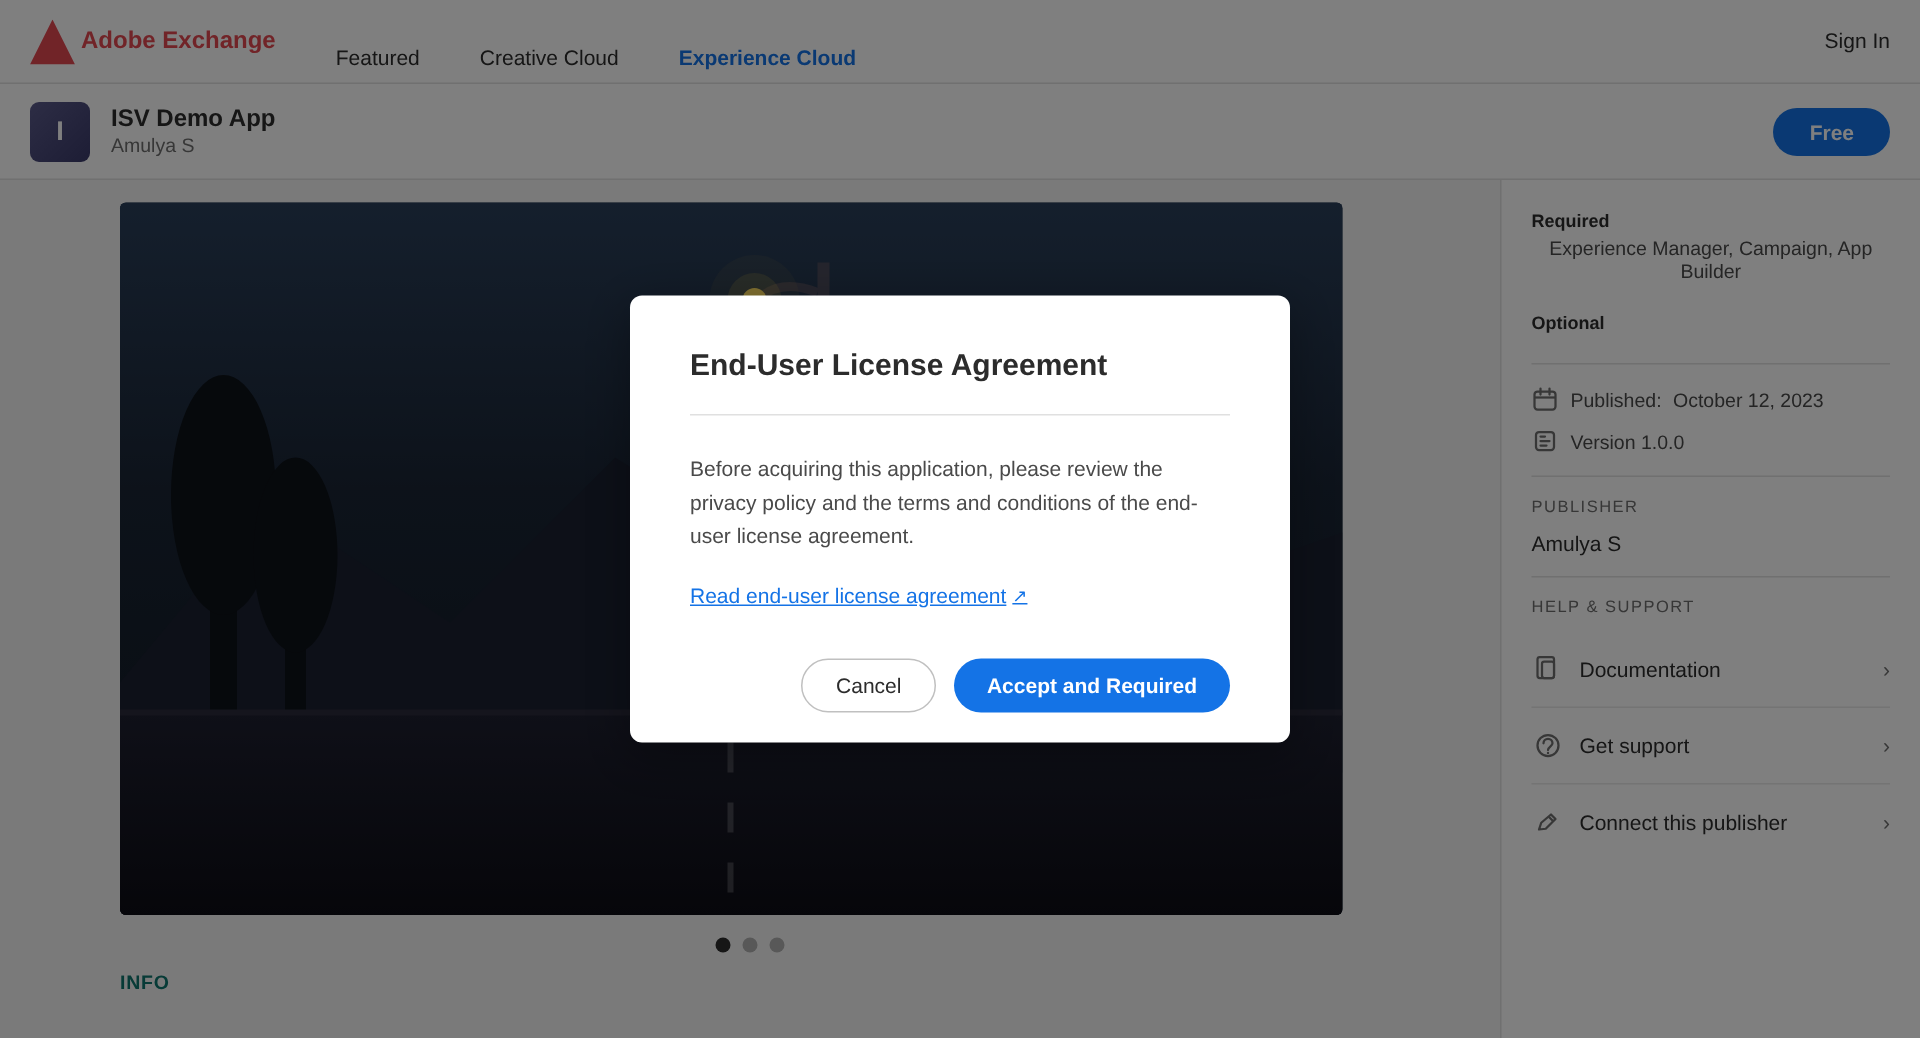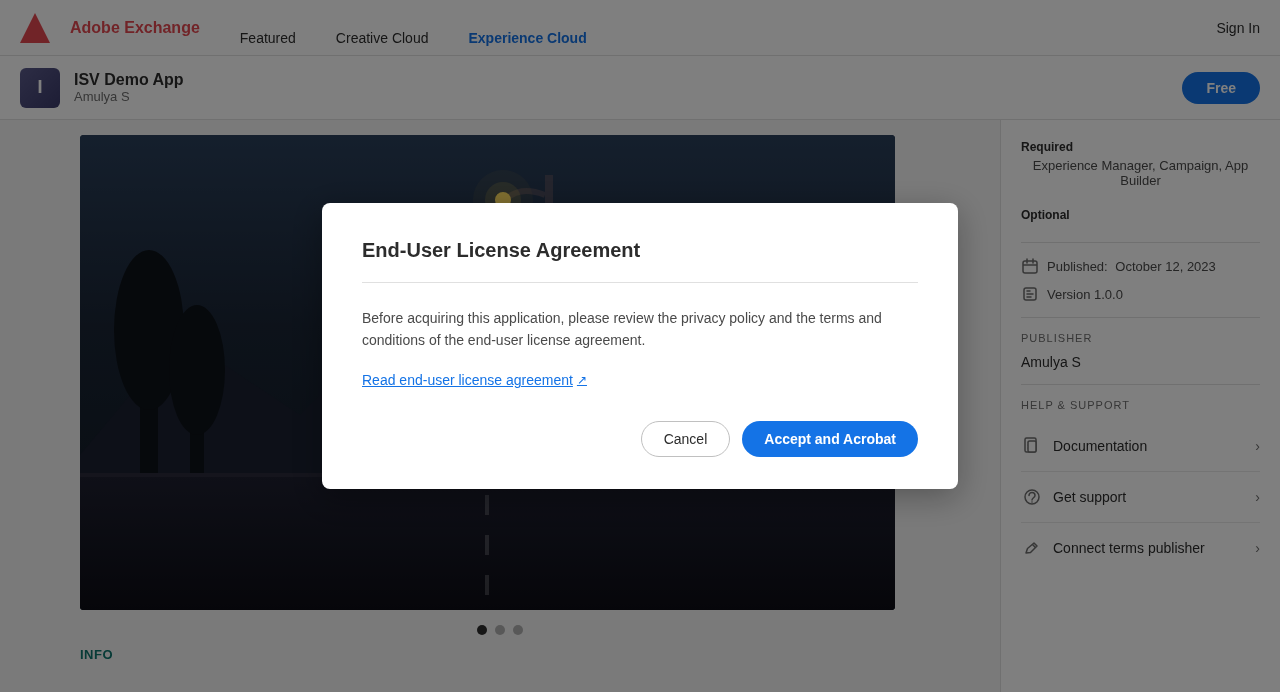--- a/index.html
+++ b/index.html
@@ -4,21 +4,21 @@
   <style>
     * { margin: 0; padding: 0; box-sizing: border-box; }
     body { font-family: 'Adobe Clean', 'Source Sans Pro', Arial, sans-serif; background: #f5f5f5; width: 1280px; height: 692px; overflow: hidden; position: relative; }
 
     
     .header {
       display: flex; align-items: center; height: 56px;
       background: #fff; border-bottom: 1px solid #e0e0e0;
       padding: 0 20px; position: relative; z-index: 10;
     }
-    .header-logo { display: flex; align-items: center; gap: 20px; cursor: pointer; }
+    .header-logo { display: flex; align-items: center; gap: 4px; cursor: pointer; }
     .header-logo-icon { width: 30px; height: 30px; }
     .header-logo-text { font-size: 16px; font-weight: 700; color: #e34850; }
     .header-nav { display: flex; align-items: center; gap: 0; margin-left: 20px; height: 100%; }
     .nav-item {
       padding: 0 20px; height: 100%; display: flex; align-items: center;
       font-size: 14px; color: #2c2c2c; cursor: pointer; text-decoration: none;
       border-bottom: 3px solid transparent; position: relative; top: 12px;
     }
     .nav-item.active { color: #1473e6; border-bottom: 3px solid #1473e6; font-weight: 600; }
     .header-right { margin-left: auto; }
@@ -91,21 +91,21 @@
     .chevron-icon { color: #6e6e6e; font-size: 14px; }
 
     
     .modal-overlay {
       position: fixed; inset: 0; background: rgba(0,0,0,0.5);
       display: flex; align-items: center; justify-content: center;
       z-index: 100;
     }
     .modal {
       background: #fff; border-radius: 8px;
-      width: 636px; padding: 36px 40px 32px;
+      width: 440px; padding: 36px 40px 20px;
       box-shadow: 0 8px 32px rgba(0,0,0,0.3);
     }
     .modal-title { font-size: 20px; font-weight: 700; color: #2c2c2c; margin-bottom: 20px; }
     .modal-divider { height: 1px; background: #e0e0e0; margin-bottom: 24px; }
     .modal-body { font-size: 14px; color: #4a4a4a; line-height: 1.6; margin-bottom: 20px; }
     .modal-link { color: #1473e6; text-decoration: underline; cursor: pointer; font-size: 14px; display: inline-flex; align-items: center; gap: 4px; }
     .modal-actions { display: flex; justify-content: flex-end; gap: 12px; margin-top: 32px; }
     .cancel-btn {
       padding: 9px 22px; border-radius: 20px; border: 1px solid #c0c0c0;
       background: #fff; color: #2c2c2c; font-size: 14px; cursor: pointer; font-weight: 500;
@@ -262,33 +262,33 @@
       <span class="support-label">Get support</span>
       <span class="chevron-icon">›</span>
     </div>
     <div class="support-item">
       <div class="support-icon">
         <svg width="18" height="18" viewBox="0 0 18 18" fill="none">
             <path d="M3 14l1.5-4.5L11 4l3 3-6.5 6.5L3 14z" stroke="#6e6e6e" stroke-width="1.5" stroke-linejoin="round"></path>
             <path d="M9.5 5.5l3 3" stroke="#6e6e6e" stroke-width="1.5"></path>
           </svg>
       </div>
-      <span class="support-label">Connect terms publisher</span>
+      <span class="support-label">Connect this publisher</span>
       <span class="chevron-icon">›</span>
     </div>
   </div>
 </div>
 
 <div class="modal-overlay">
   <div class="modal">
     <div class="modal-title">End-User License Agreement</div>
     <div class="modal-divider"></div>
     <div class="modal-body">Before acquiring this application, please review the privacy policy and the terms and conditions of the end-user license agreement.</div>
     <a class="modal-link">
       <span>Read end-user license agreement</span>
       <span style="font-size:12px;">↗</span>
     </a>
     <div class="modal-actions">
       <button class="cancel-btn">Cancel</button>
-      <button class="accept-btn">Accept and Acrobat</button>
+      <button class="accept-btn">Accept and Required</button>
     </div>
   </div>
 </div>
 
 </body></html>

